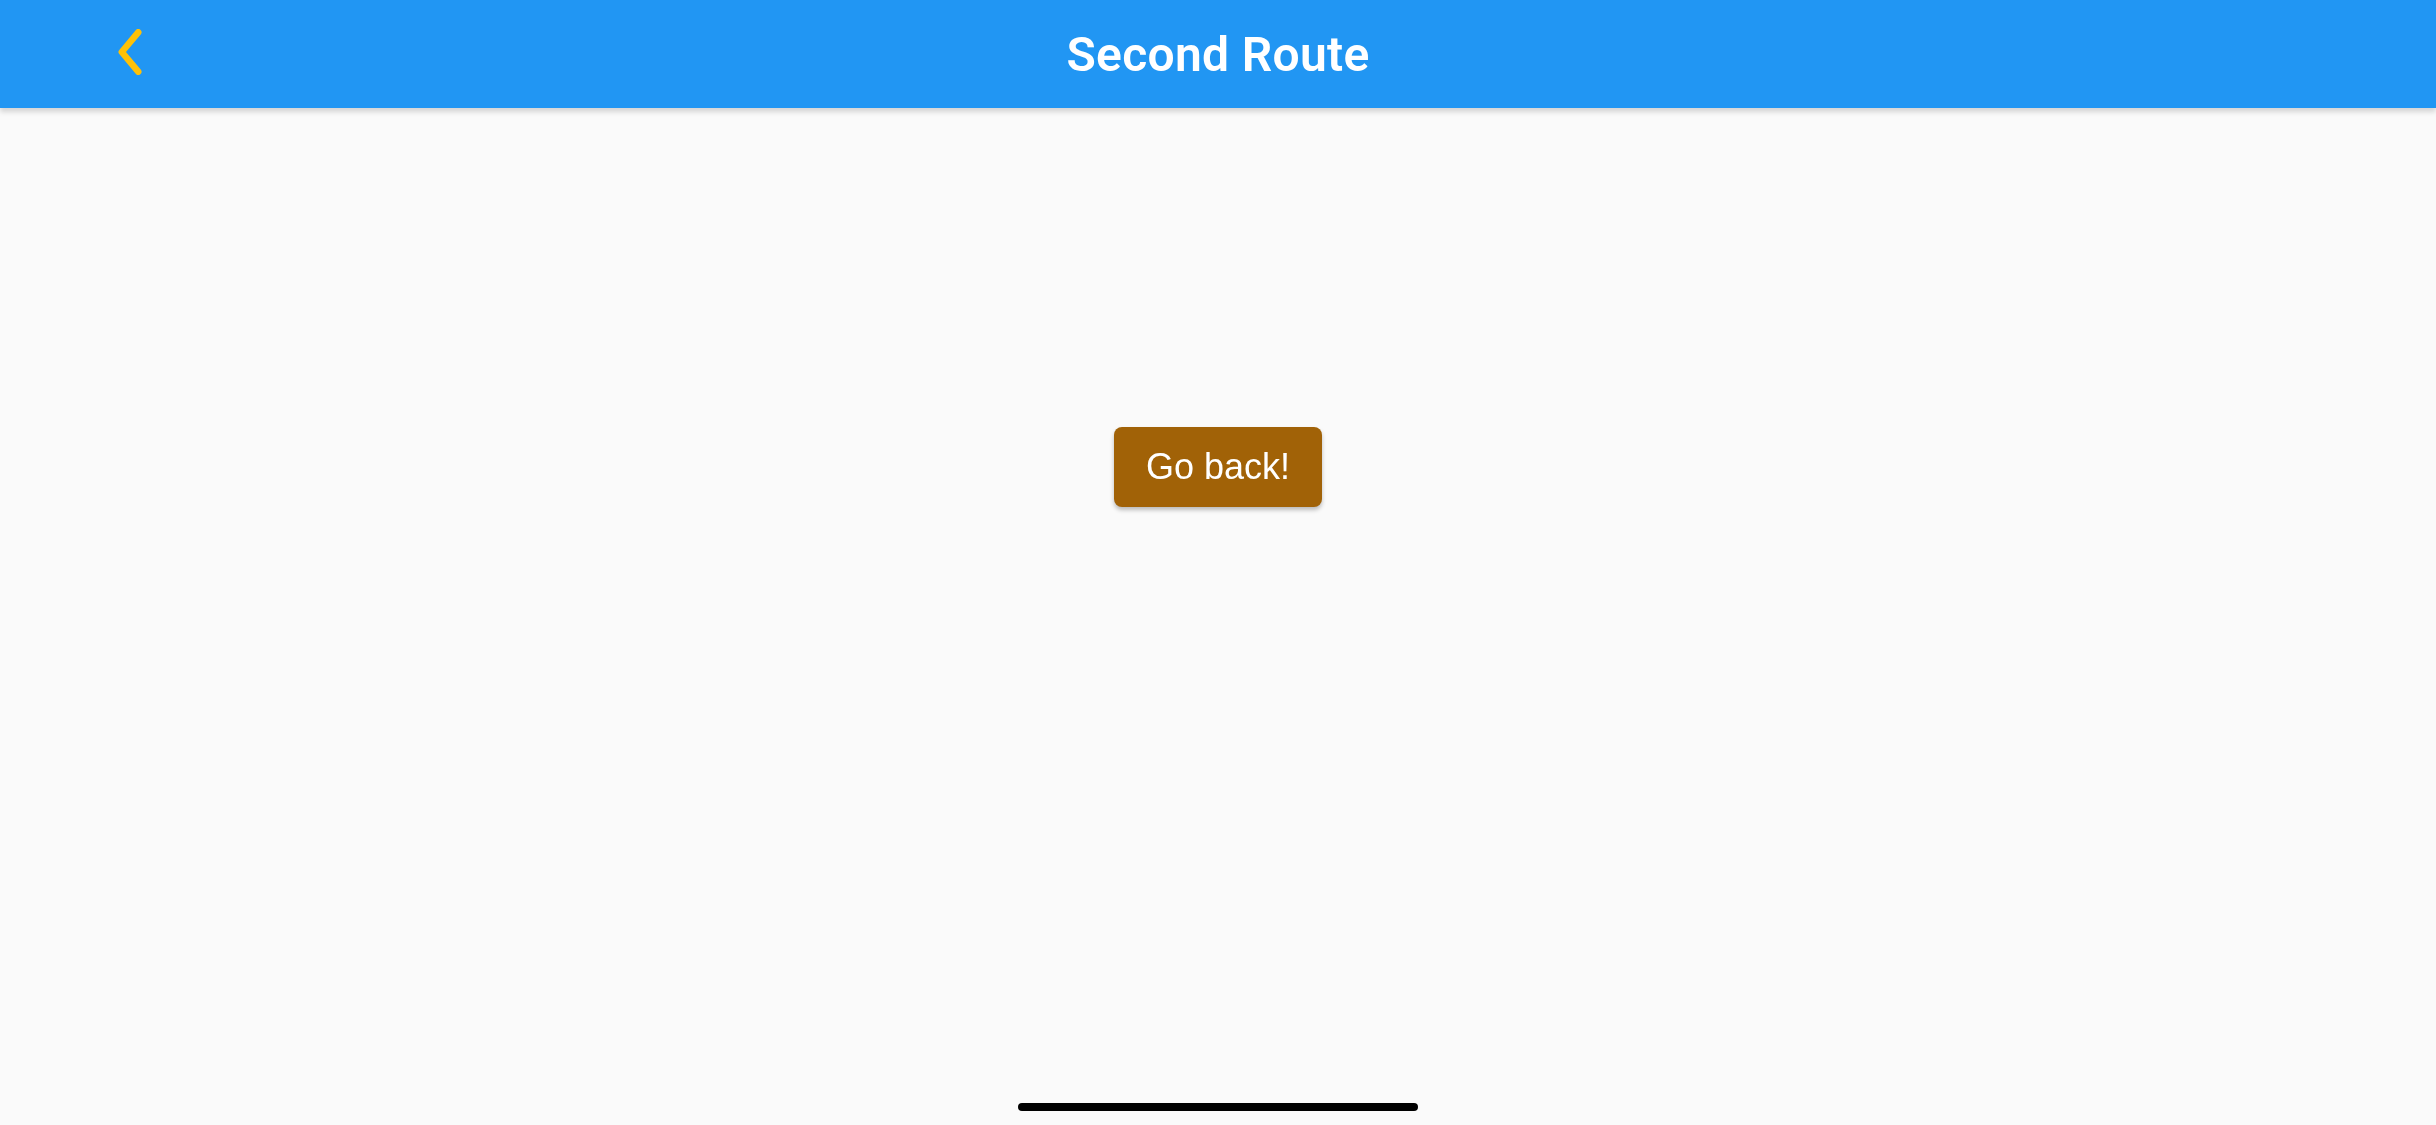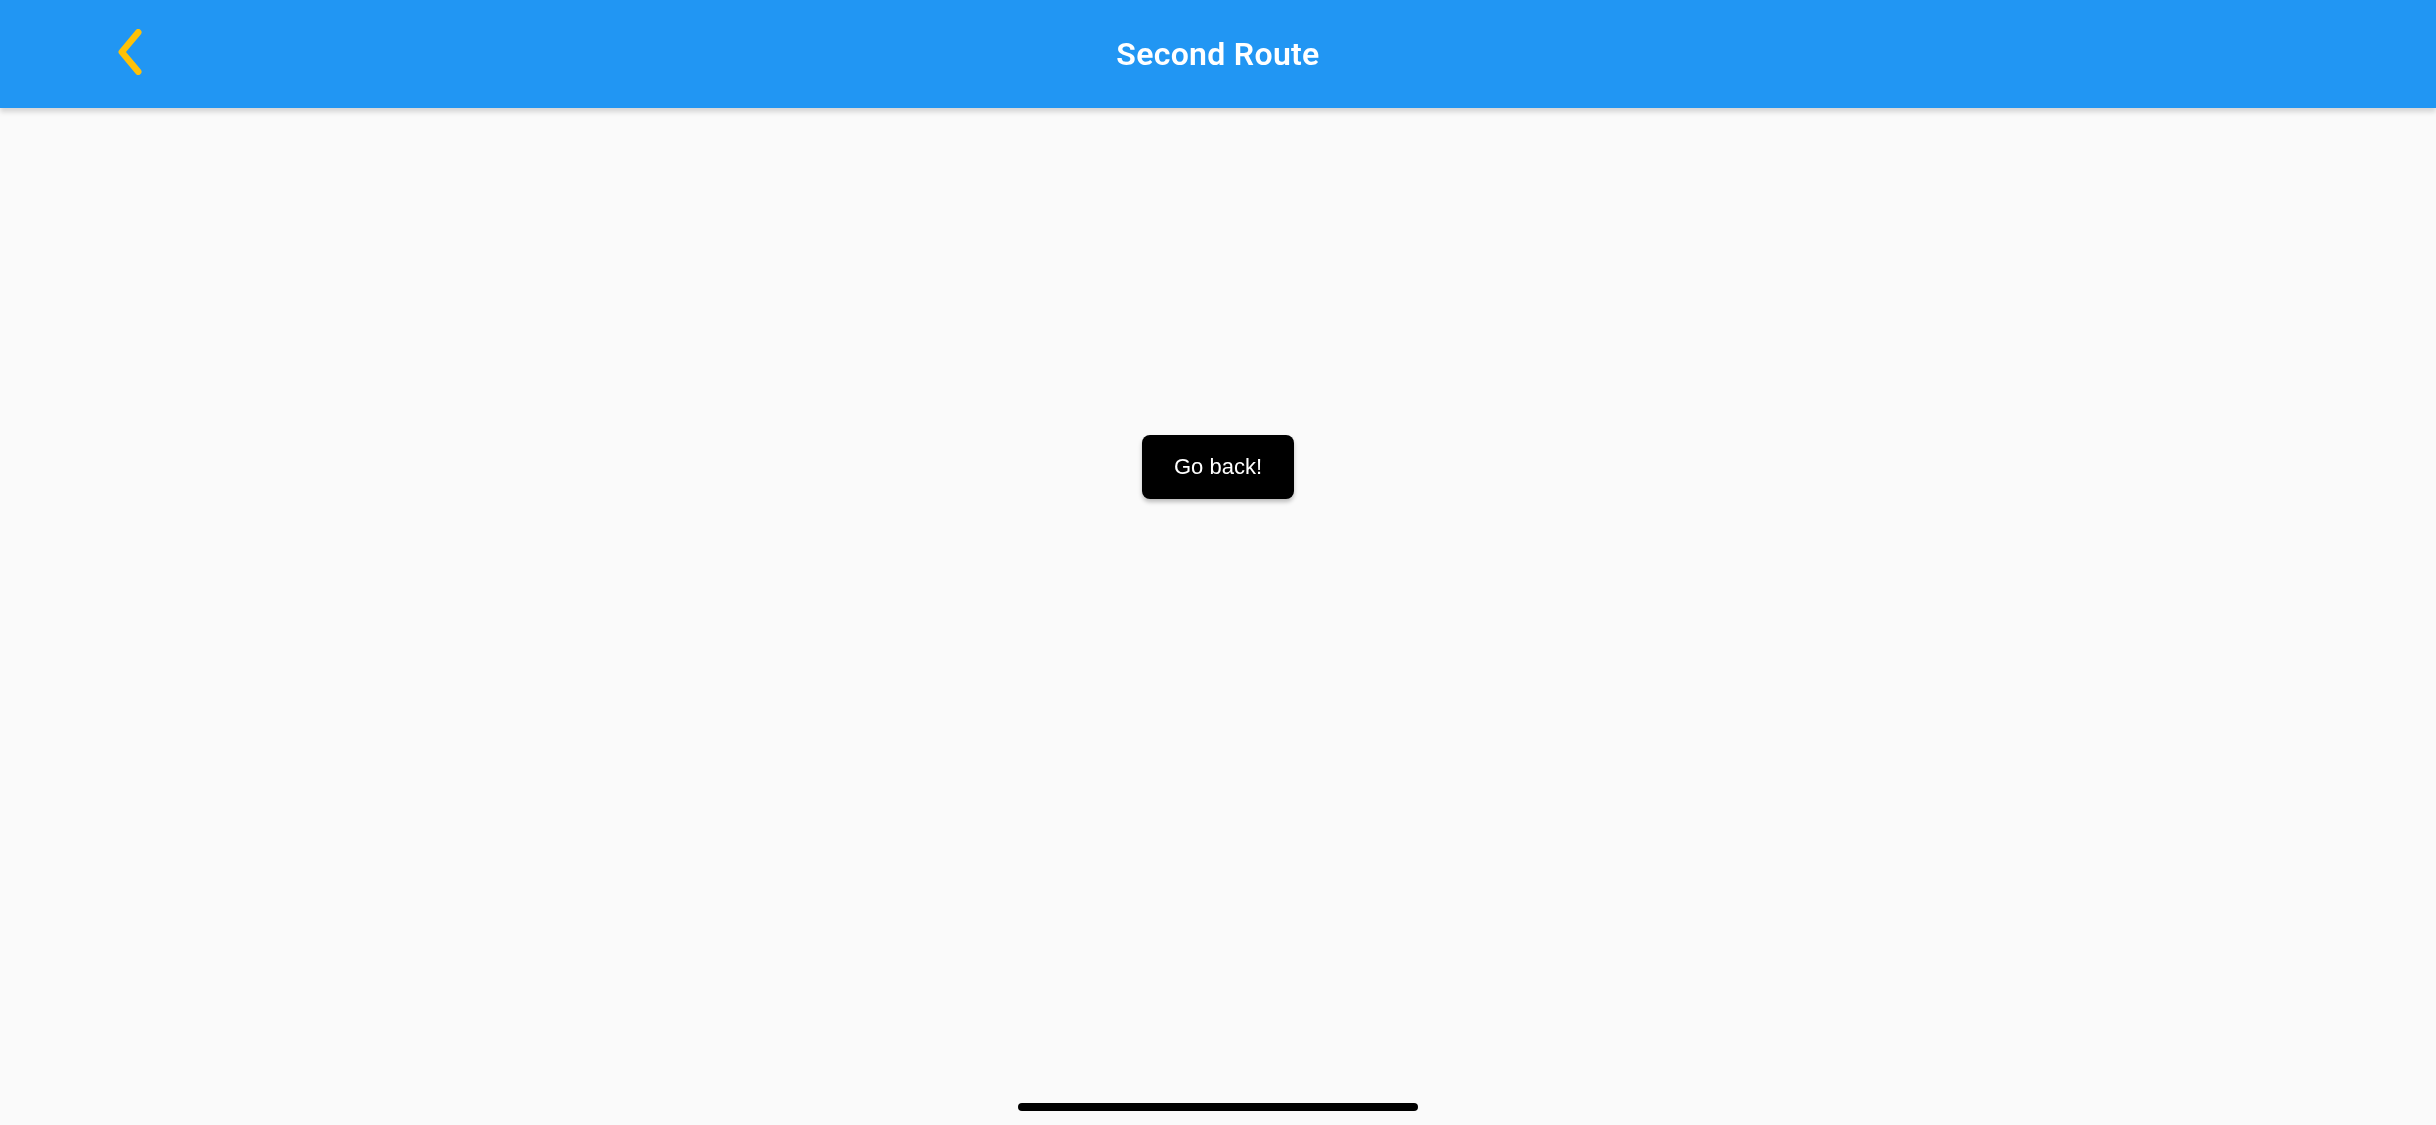--- a/index.html
+++ b/index.html
@@ -35,38 +35,38 @@
       width: 50px;
       height: 50px;
       cursor: pointer;
     }
     .back-button svg {
       width: 28px;
       height: 46px;
     }
     .app-bar-title {
       color: #ffffff;
-      font-size: 32px;
+      font-size: 48px;
       font-weight: 600;
       letter-spacing: 0.3px;
     }
     .body-content {
       position: absolute;
       top: 108px;
       left: 0;
       right: 0;
       bottom: 0;
       display: flex;
       align-items: center;
       justify-content: center;
     }
     .go-back-button {
-      background: #000000;
+      background: #a16207;
       color: #ffffff;
-      font-size: 22px;
+      font-size: 36px;
       font-weight: 500;
       border: none;
       border-radius: 8px;
       padding: 19px 32px;
       cursor: pointer;
       box-shadow: 0 3px 4px rgba(0,0,0,0.25);
       transform: translateY(-150px);
     }
     .home-indicator {
       position: absolute;

